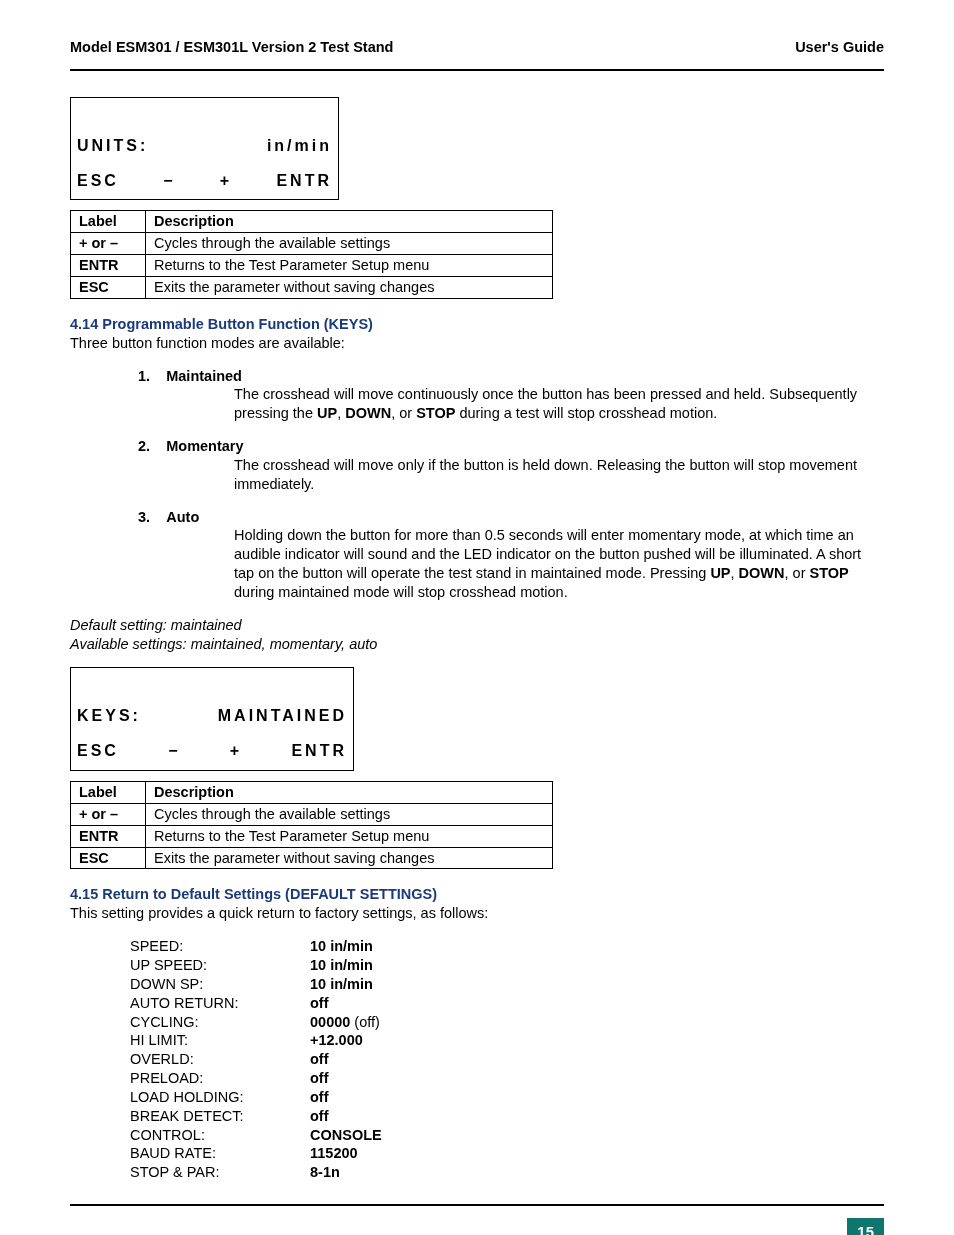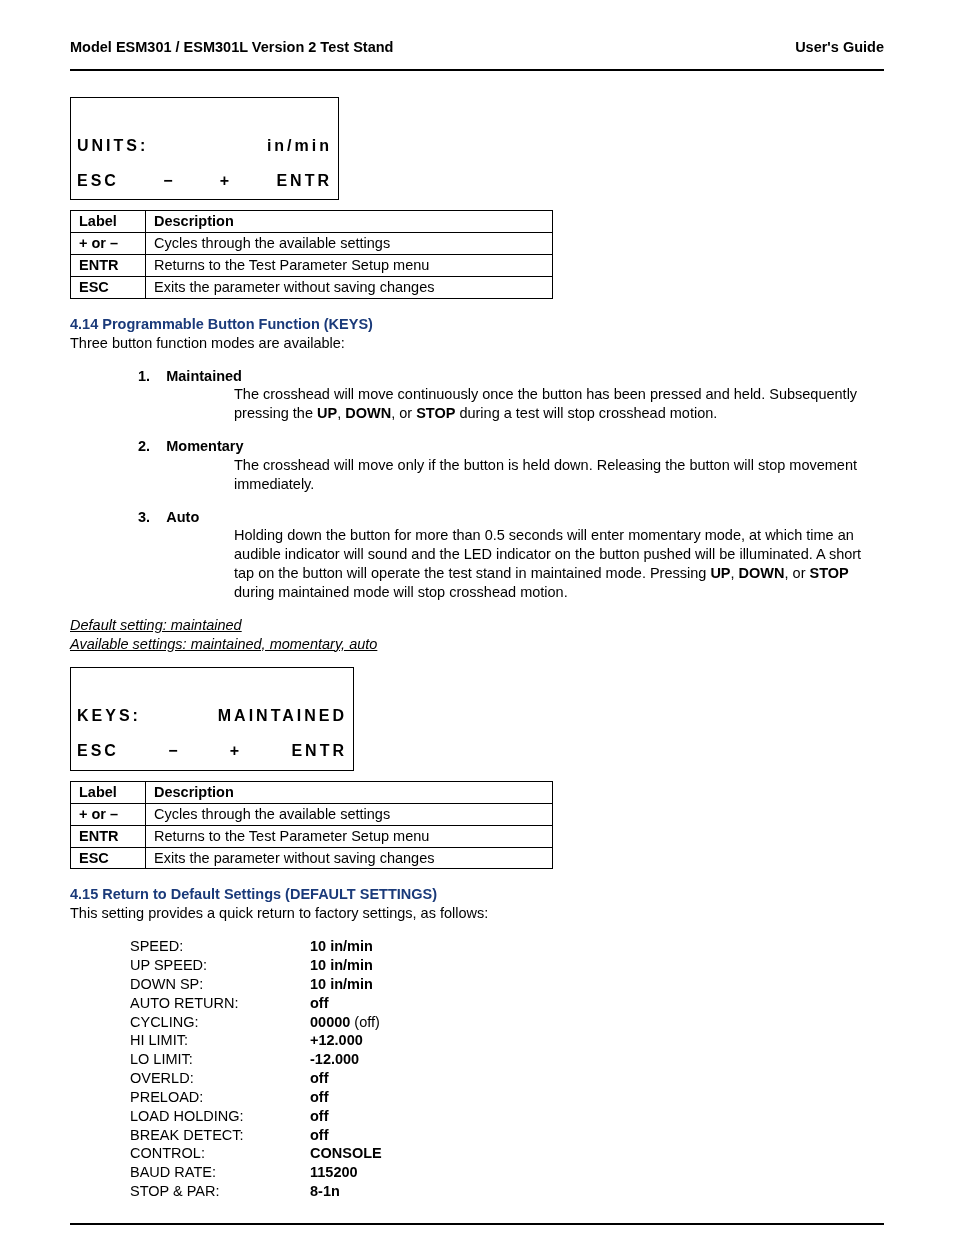--- a/index.html
+++ b/index.html
@@ -84,21 +84,21 @@
     display: flex;
     margin-left: 60px;
   }
   .settings-label {
     width: 180px;
   }
   .settings-val {
     font-weight: bold;
   }
   .settings-val .nb { font-weight: normal; text-align: center; }
-  .italic { font-style: italic; text-decoration: underline; }
+  .italic { font-style: italic; }
   .footer-line {
     border-top: 2px solid #000;
     margin-top: 22px;
   }
   .page-num {
     float: right;
     background: #0f766e;
     color: #fff;
     font-weight: bold;
     padding: 4px 10px;
@@ -236,24 +236,20 @@
     </div>
   <div class="settings-row">
       <div class="settings-label">CYCLING:</div>
       <div class="settings-val"><span>00000</span><span class="nb"> (off)</span></div>
     </div>
   <div class="settings-row">
       <div class="settings-label">HI LIMIT:</div>
       <div class="settings-val">+12.000</div>
     </div>
   <div class="settings-row">
-      <div class="settings-label">LO LIMIT:</div>
-      <div class="settings-val">-12.000</div>
-    </div>
-  <div class="settings-row">
       <div class="settings-label">OVERLD:</div>
       <div class="settings-val">off</div>
     </div>
   <div class="settings-row">
       <div class="settings-label">PRELOAD:</div>
       <div class="settings-val">off</div>
     </div>
   <div class="settings-row">
       <div class="settings-label">LOAD HOLDING:</div>
       <div class="settings-val">off</div>

